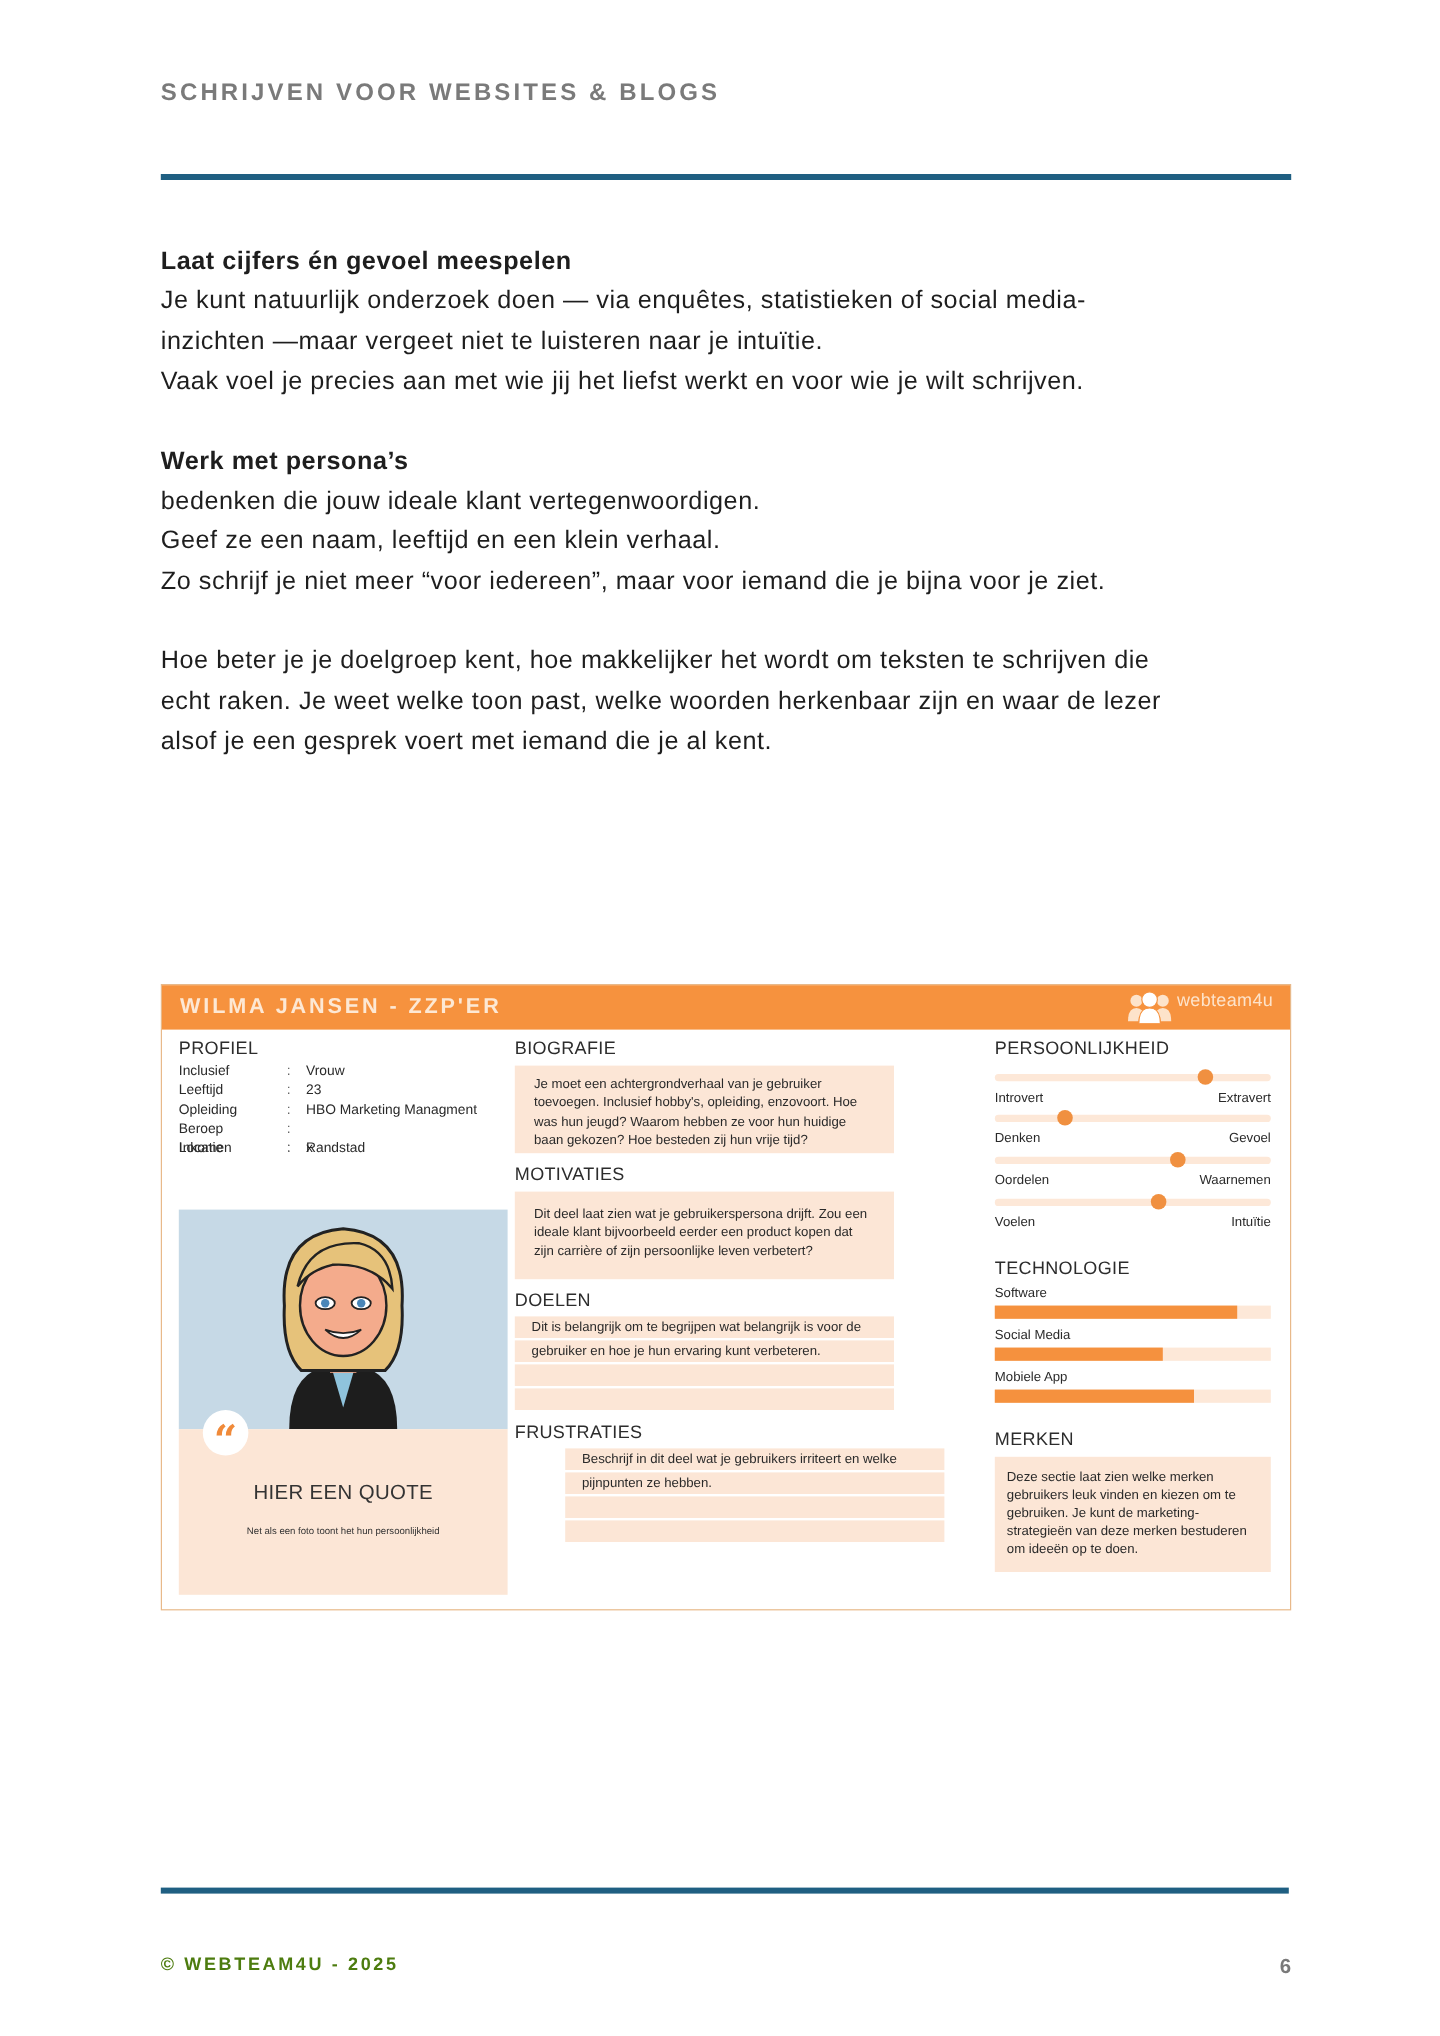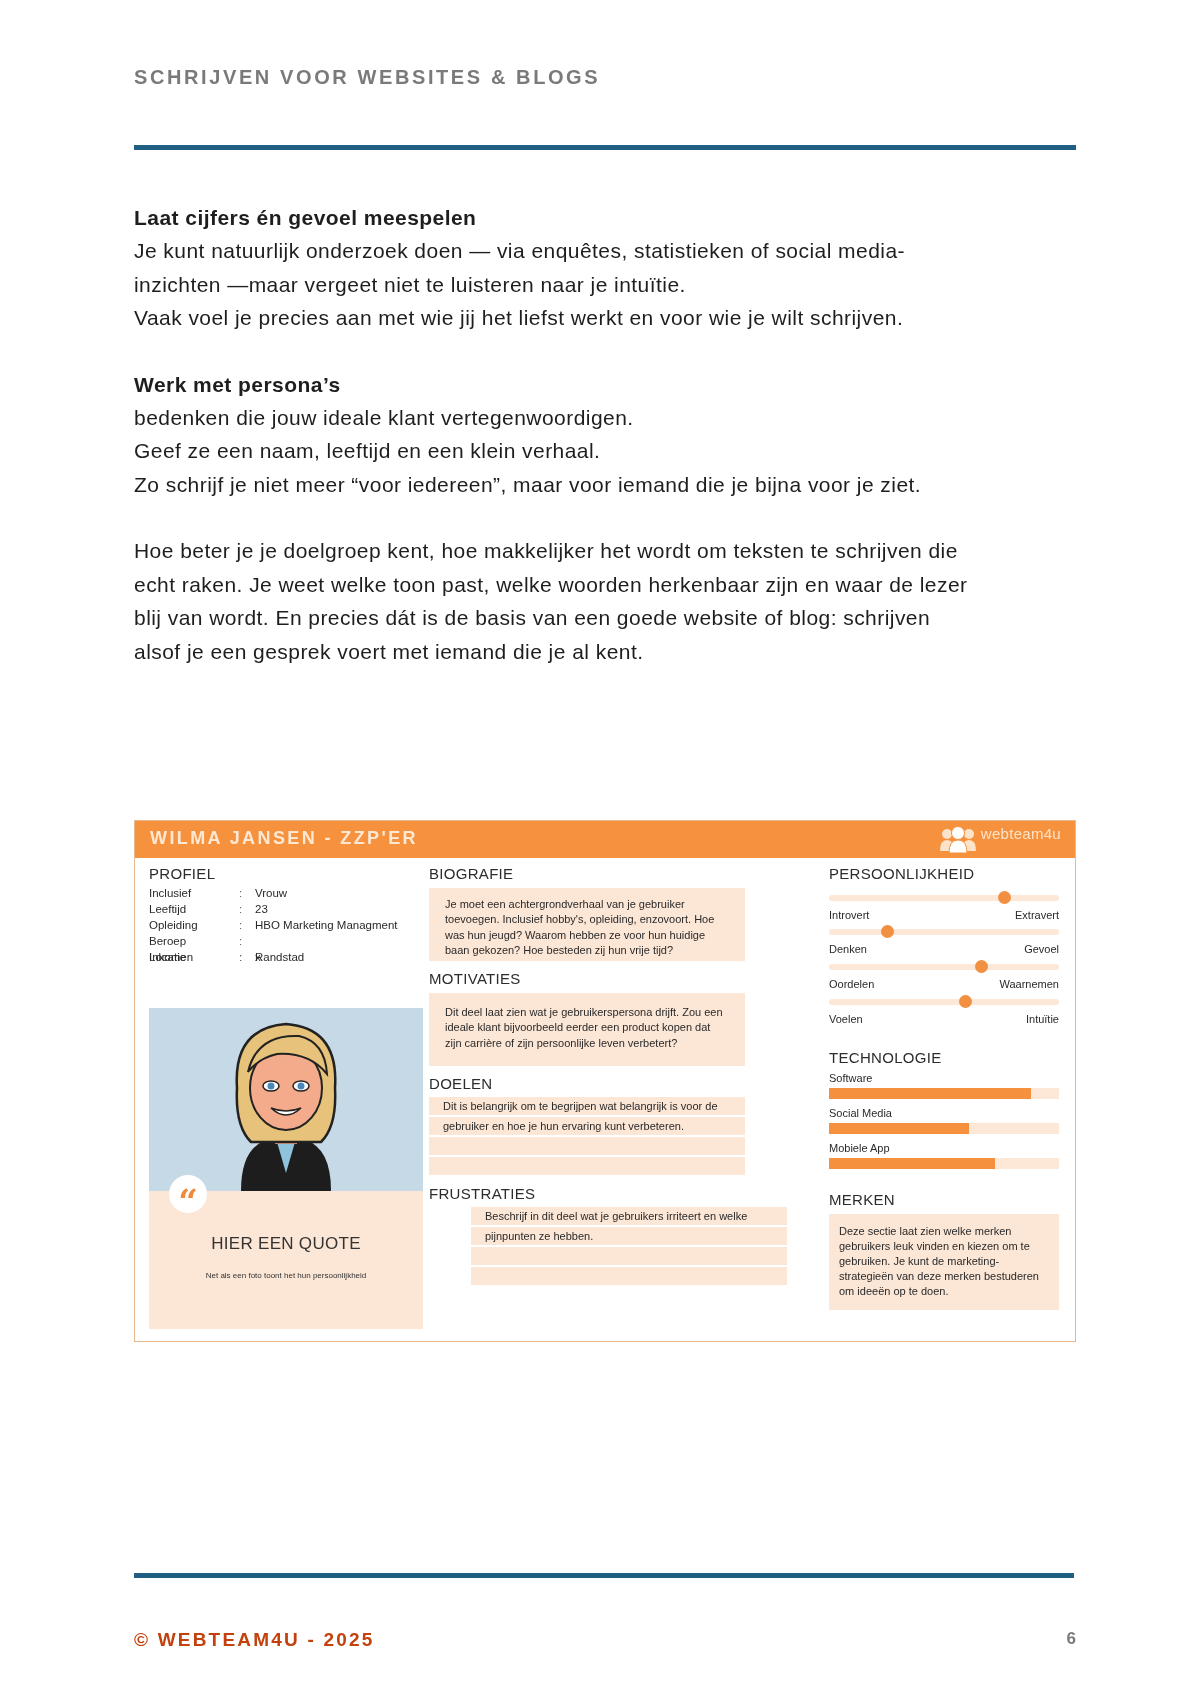--- a/index.html
+++ b/index.html
@@ -39,21 +39,21 @@
   .line { height: 18px; background: #fce6d6; margin-bottom: 2px; font-size: 11px; line-height: 18px; padding-left: 14px; color: #2a2a2a; }
 
   .slider { position: absolute; left: 694px; width: 230px; height: 6px; background: #fde8d8; border-radius: 3px; }
   .knob { position: absolute; top: -4px; width: 13px; height: 13px; border-radius: 50%; background: #f09040; margin-left: -6px; }
   .slider-label { position: absolute; font-size: 11px; color: #2a2a2a; }
 
   .tech-label { position: absolute; left: 694px; font-size: 11px; color: #2a2a2a; }
   .tech-track { position: absolute; left: 694px; width: 230px; height: 11px; background: #fde8d8; }
   .tech-fill { height: 100%; background: #f5913e; }
 
-  .footer-text { position: absolute; left: 134px; top: 1629px; font-size: 19px; font-weight: bold; letter-spacing: 2.2px; color: #c2410c; }
+  .footer-text { position: absolute; left: 134px; top: 1629px; font-size: 15px; font-weight: bold; letter-spacing: 2.2px; color: #4d7c0f; }
   .page-num { position: absolute; right: 124px; top: 1629px; font-size: 17px; font-weight: bold; color: #7a7a7a; }
 </style>
 </head>
 <body>
 
 <div class="running-header">SCHRIJVEN VOOR WEBSITES &amp; BLOGS</div>
 <div class="rule top"></div>
 
 <div class="content">
   <h3>Laat cijfers én gevoel meespelen</h3>
@@ -61,21 +61,20 @@
   <p>inzichten —maar vergeet niet te luisteren naar je intuïtie.</p>
   <p>Vaak voel je precies aan met wie jij het liefst werkt en voor wie je wilt schrijven.</p>
   <div class="gap"></div>
   <h3>Werk met persona’s</h3>
   <p>bedenken die jouw ideale klant vertegenwoordigen.</p>
   <p>Geef ze een naam, leeftijd en een klein verhaal.</p>
   <p>Zo schrijf je niet meer “voor iedereen”, maar voor iemand die je bijna voor je ziet.</p>
   <div class="gap"></div>
   <p>Hoe beter je je doelgroep kent, hoe makkelijker het wordt om teksten te schrijven die</p>
   <p>echt raken. Je weet welke toon past, welke woorden herkenbaar zijn en waar de lezer</p>
-  <p>blij van wordt. En precies dát is de basis van een goede website of blog: schrijven</p>
   <p>alsof je een gesprek voert met iemand die je al kent.</p>
 </div>
 
 <div class="card">
   <div class="card-header">
     <div class="card-title">WILMA JANSEN - ZZP'ER</div>
     <div class="brand">
       <svg width="38" height="28" viewBox="0 0 38 28">
         <circle cx="8" cy="9" r="5" fill="#fde3ca"></circle>
         <path d="M1 26 Q1 15 8 15 Q15 15 15 26 Z" fill="#fde3ca"></path>

